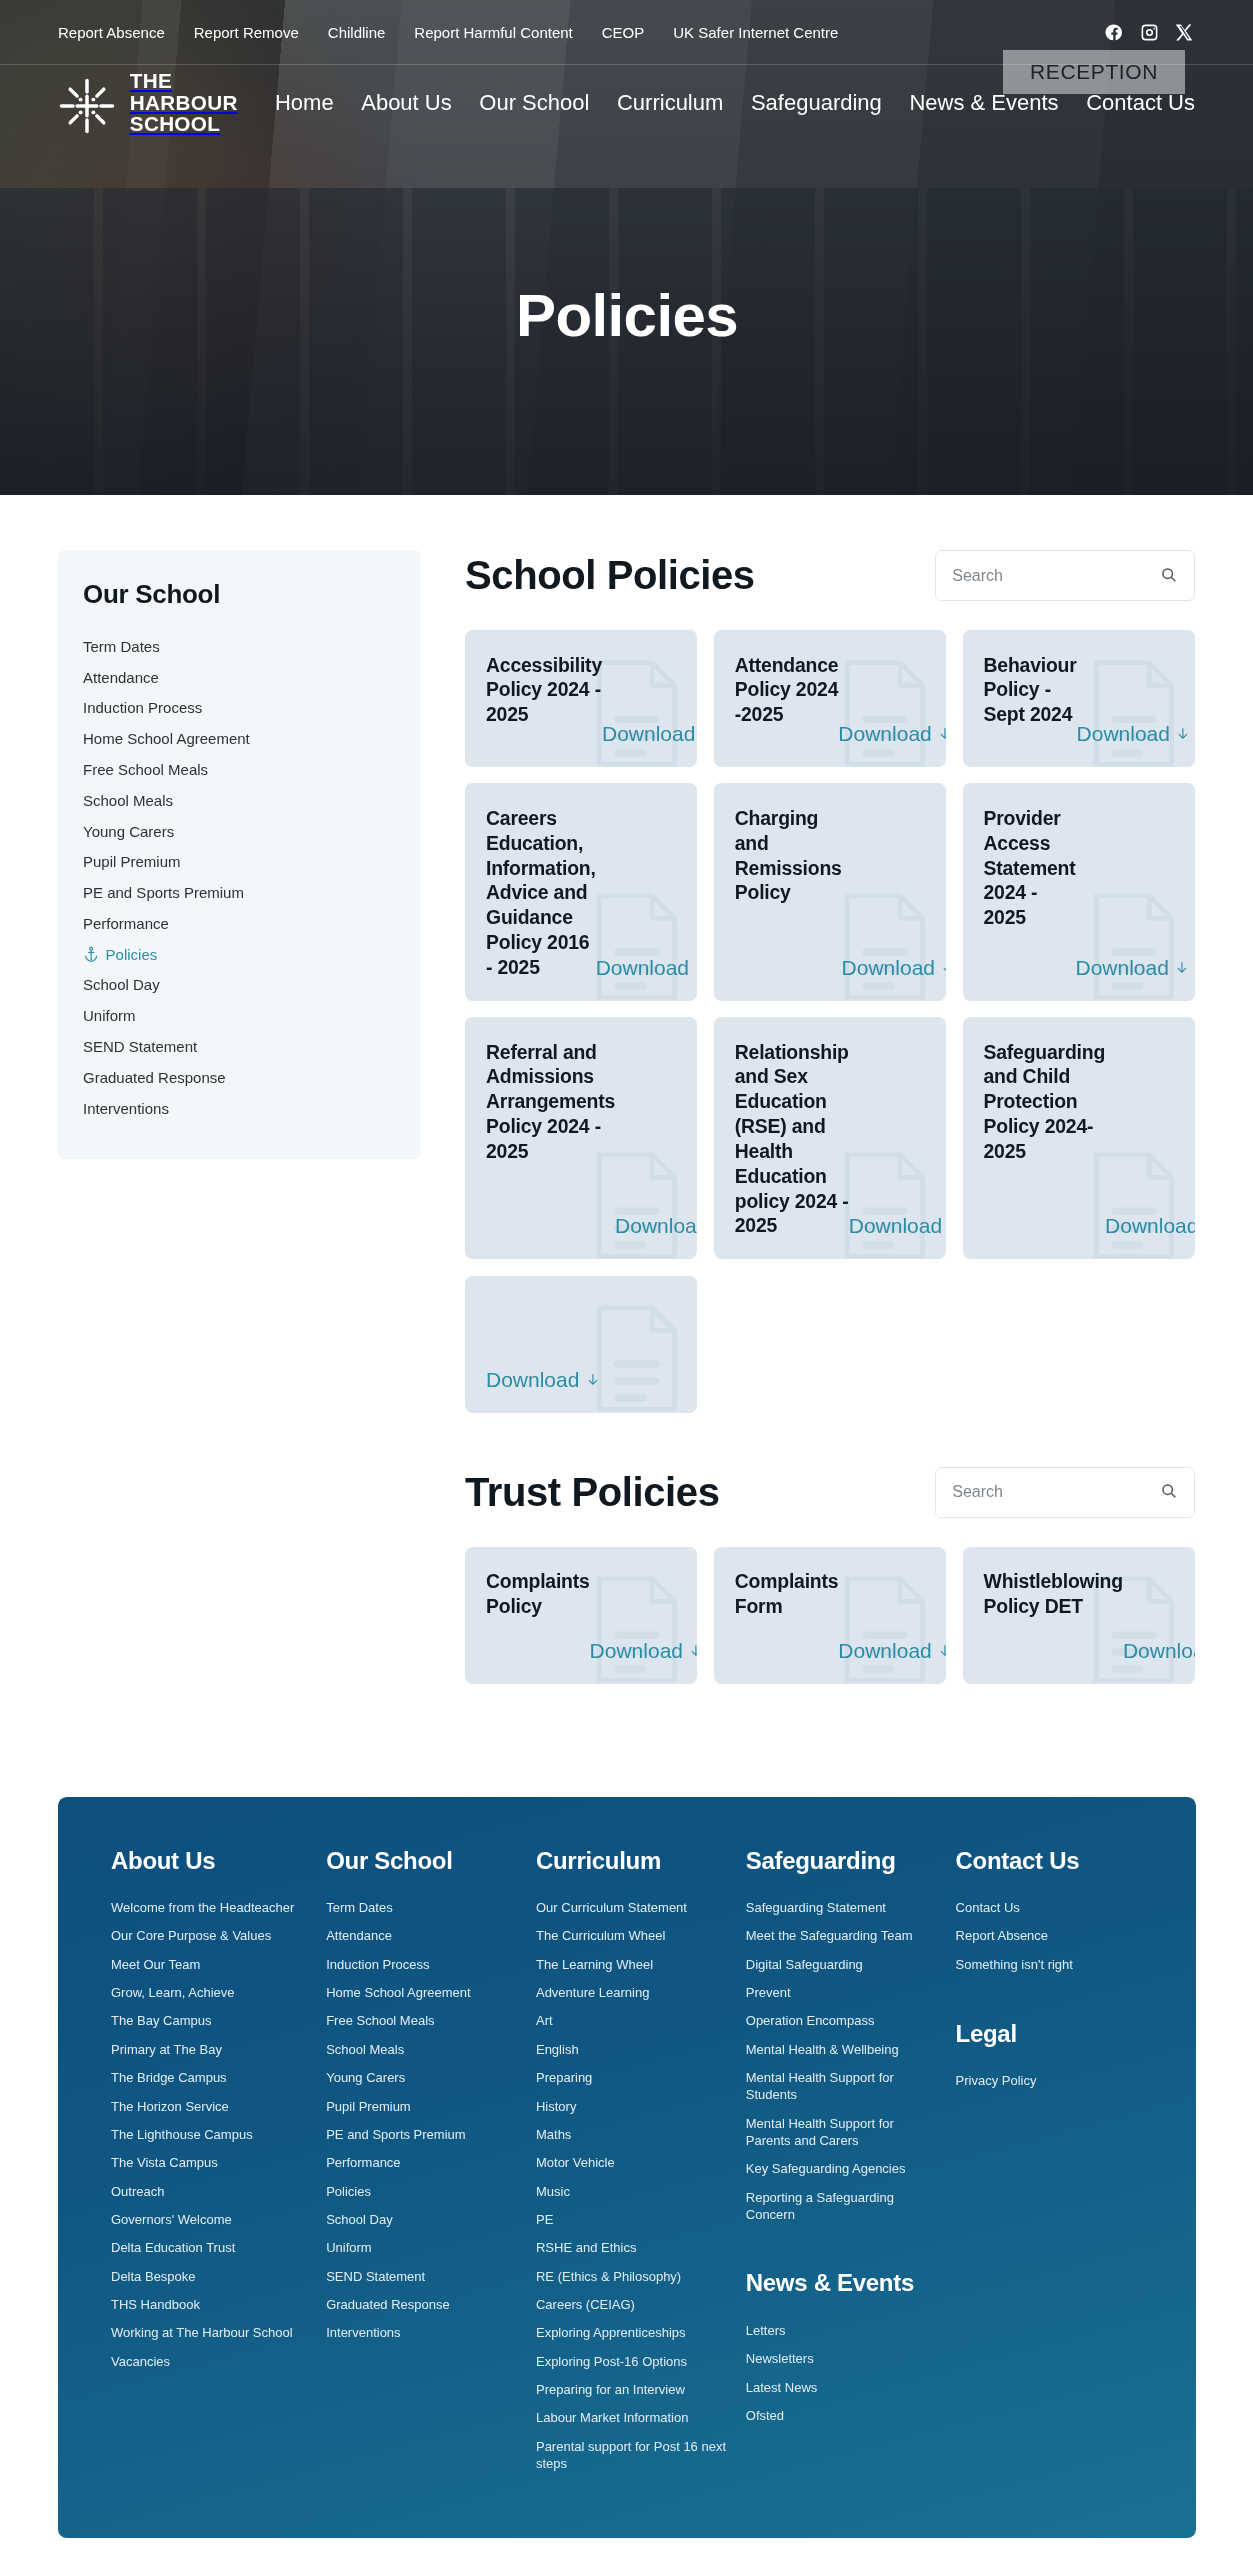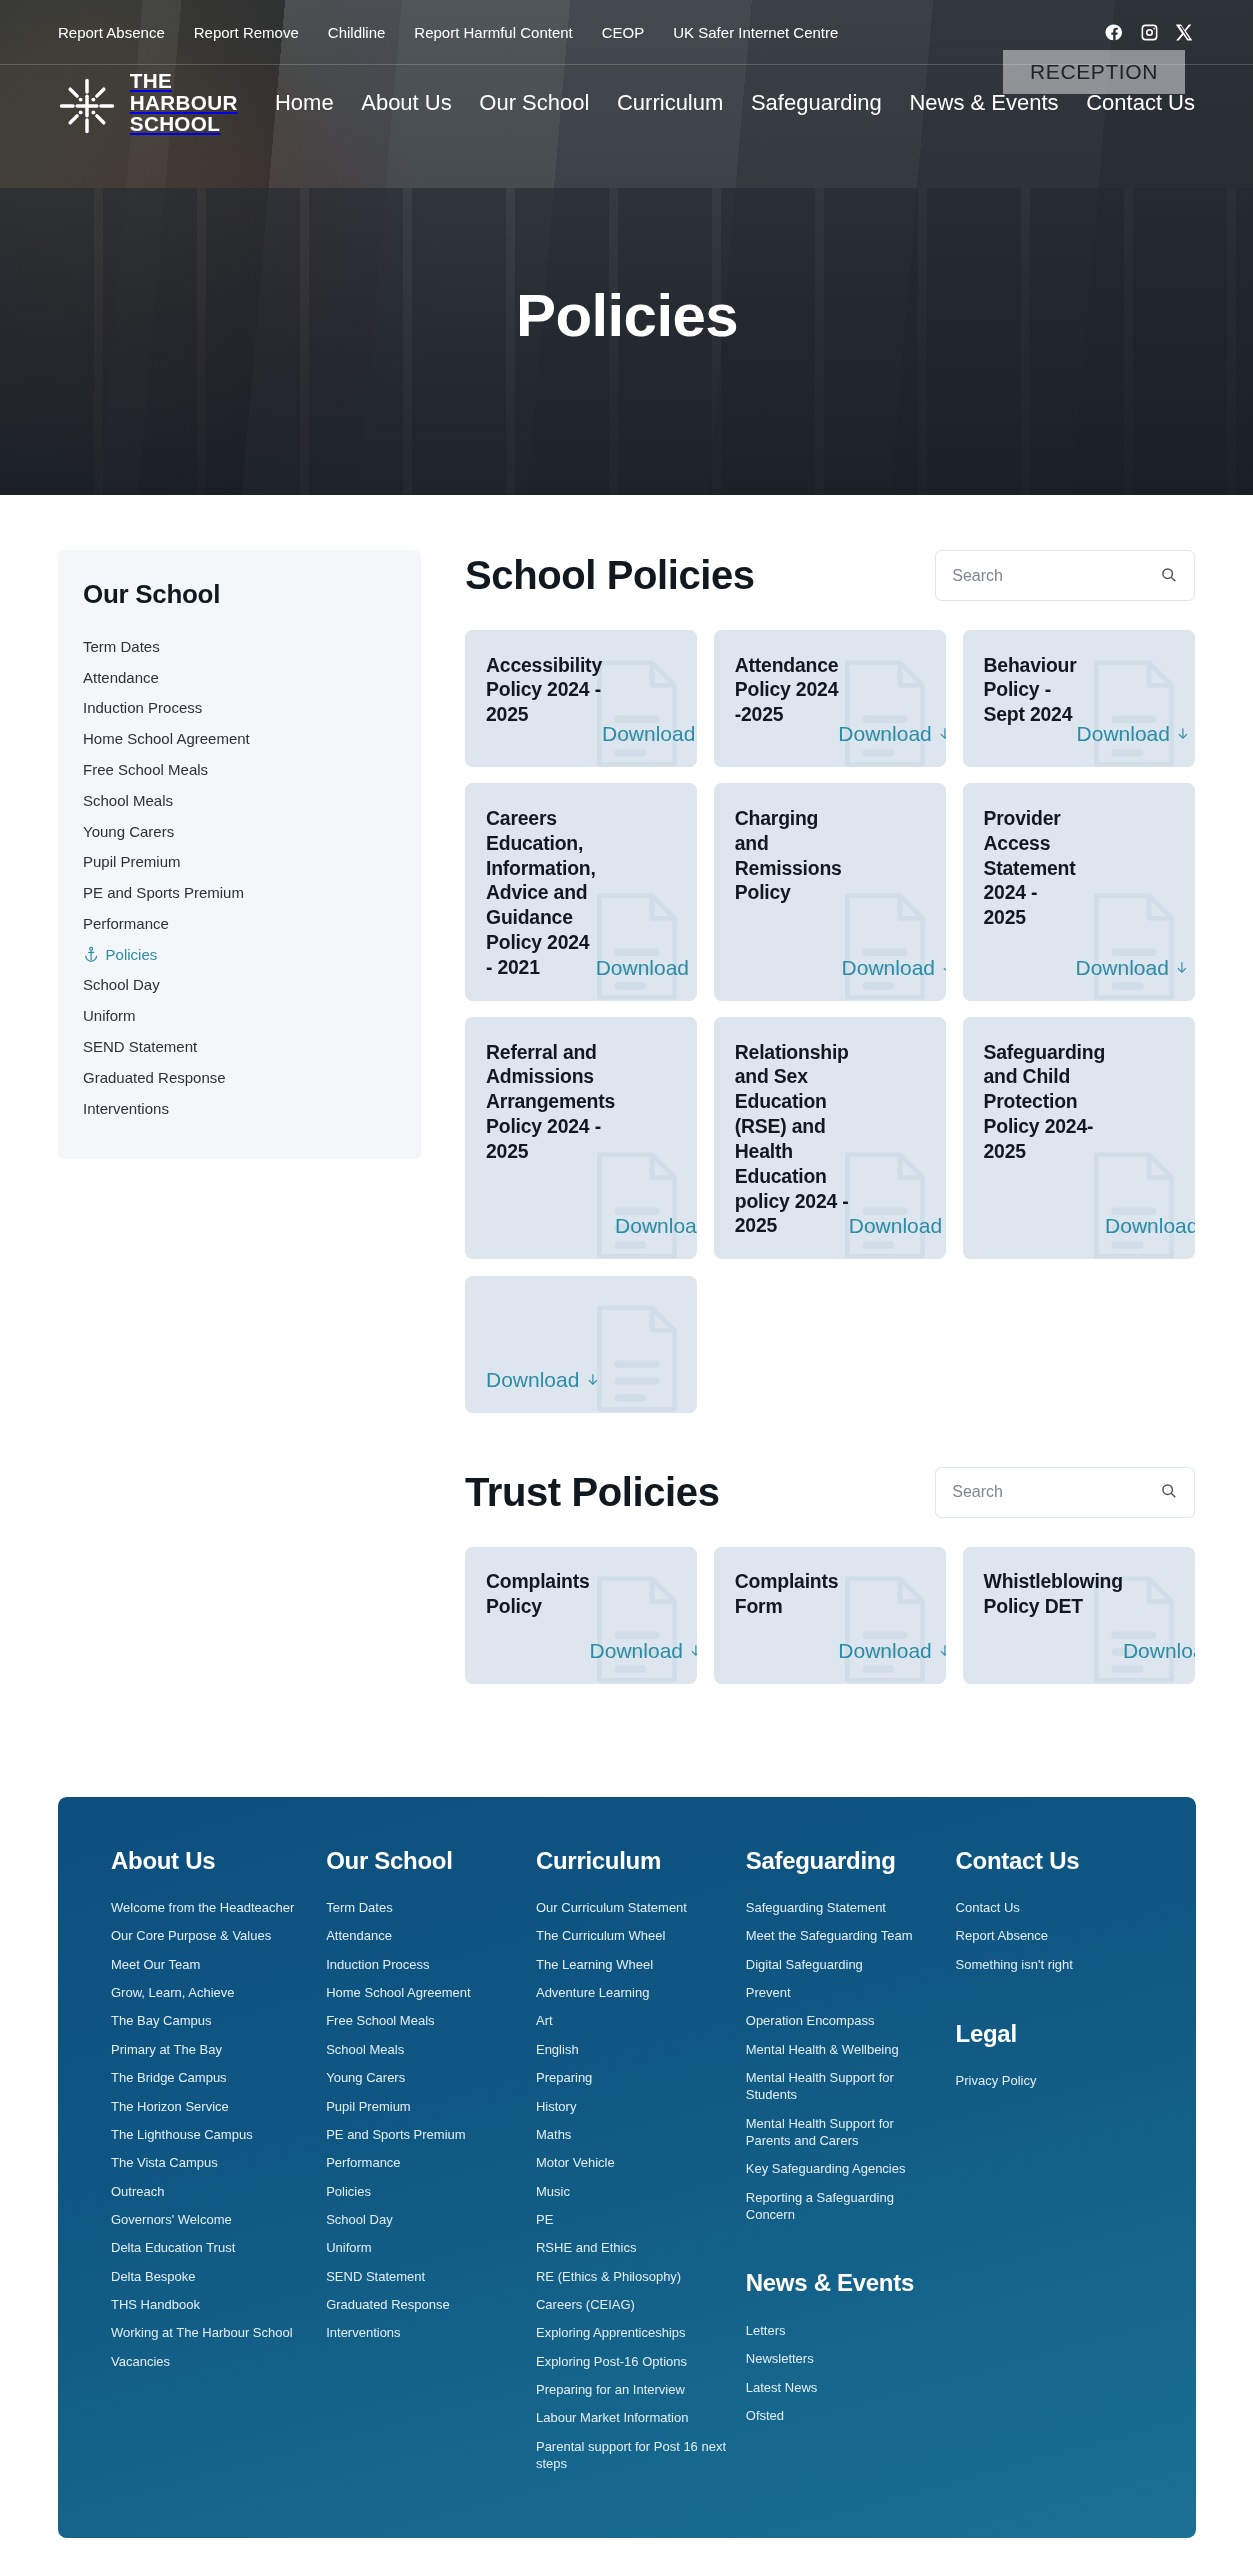--- a/index.html
+++ b/index.html
@@ -352,21 +352,21 @@
                 <path d="M10 6h56l24 24v84H10z" fill="none" stroke="#c6d5e2" stroke-width="5" stroke-linejoin="round"></path>
                 <path d="M66 6v24h24" fill="none" stroke="#c6d5e2" stroke-width="5" stroke-linejoin="round"></path>
                 <g fill="#c6d5e2">
                   <rect x="26" y="62" width="48" height="8" rx="4"></rect>
                   <rect x="26" y="80" width="48" height="8" rx="4"></rect>
                   <rect x="26" y="98" width="34" height="8" rx="4"></rect>
                 </g>
               </svg></span>
           </div>
           <div class="card">
-            <h3>Careers Education, Information, Advice and Guidance Policy 2024 - 2021</h3>
+            <h3>Careers Education, Information, Advice and Guidance Policy 2016 - 2025</h3>
             <a href="#" class="dl">
               <span>Download</span>
               <span><svg viewBox="0 0 24 24">
                   <line x1="12" y1="3" x2="12" y2="19"></line>
                   <polyline points="5 13 12 20 19 13"></polyline>
                 </svg></span>
             </a>
             <span class="doc-ico"><svg viewBox="0 0 100 120">
                 <path d="M10 6h56l24 24v84H10z" fill="none" stroke="#c6d5e2" stroke-width="5" stroke-linejoin="round"></path>
                 <path d="M66 6v24h24" fill="none" stroke="#c6d5e2" stroke-width="5" stroke-linejoin="round"></path>

